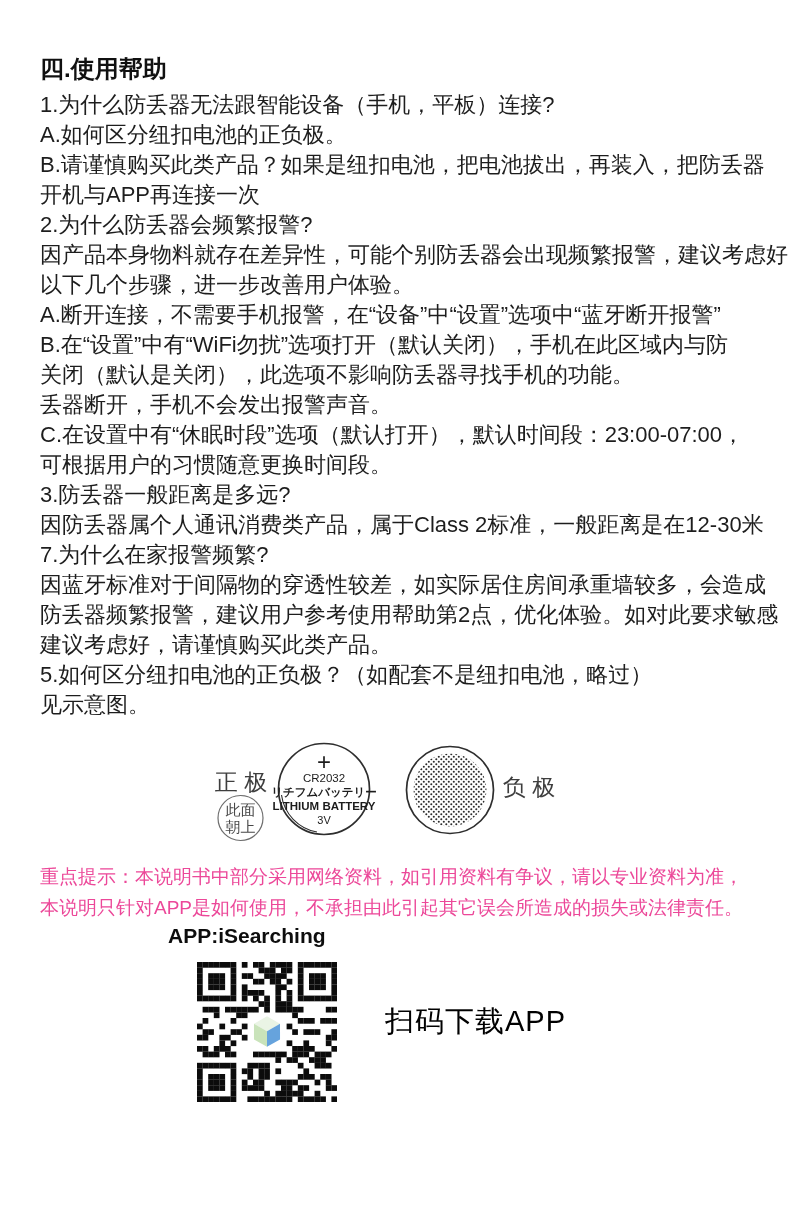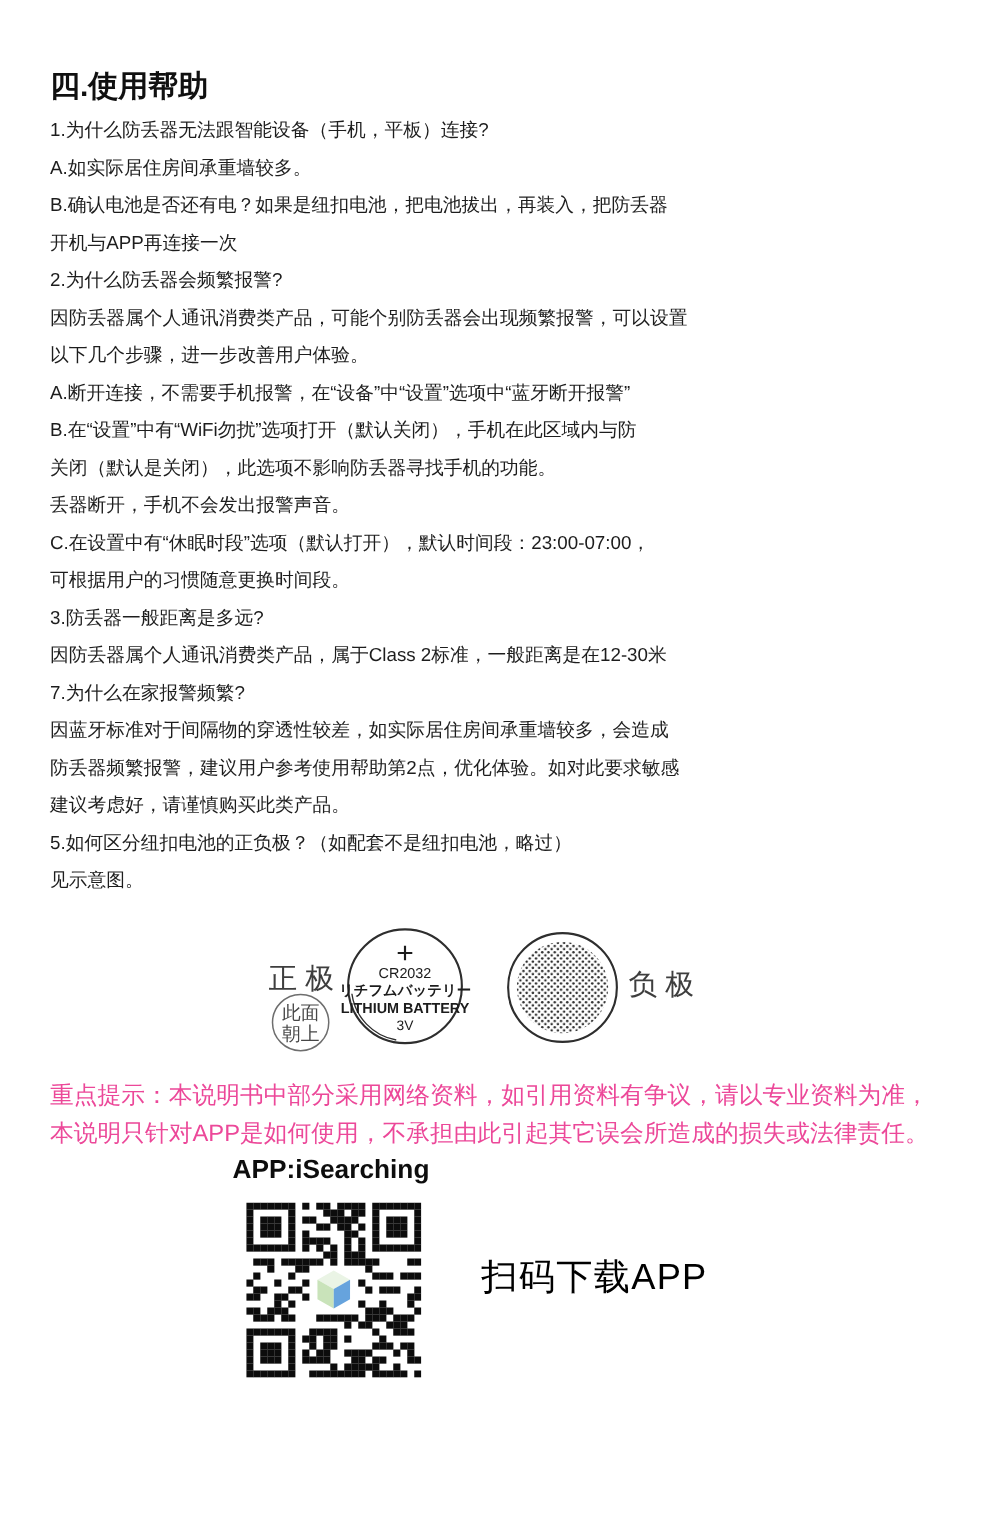--- a/index.html
+++ b/index.html
@@ -11,33 +11,33 @@
     color:#1d1d1d;
     overflow:hidden;
   }
   .heading{
     position:absolute;left:40px;top:53px;
     font-size:24px;font-weight:700;color:#101010;
     white-space:nowrap;
   }
   .body-lines{
     position:absolute;left:40px;top:90px;
-    font-size:15px;line-height:30px;
+    font-size:22px;line-height:30px;
     color:#1d1d1d;
   }
   .body-lines .line{white-space:nowrap;height:30px;}
   .battery-svg{position:absolute;left:170px;top:733px;}
   .svg-cjk-label{fill:#3e3e3e;}
   .notes{
     position:absolute;left:40px;top:861px;
     font-size:19px;line-height:31px;color:#ec4899;
   }
   .notes .line{white-space:nowrap;height:31px;}
   .app-name{
-    position:absolute;left:186px;top:924px;
+    position:absolute;left:168px;top:924px;
     font-size:21px;font-weight:700;color:#0d0d0d;
     white-space:nowrap;
   }
   .qr-wrap{
     position:absolute;left:197px;top:962px;
     width:140px;height:140px;
   }
   .qr-logo{
     position:absolute;left:50%;top:50%;
     transform:translate(-50%,-50%);
@@ -51,25 +51,25 @@
 </style>
 </head>
 <body>
 
 <div class="page">
 
   <div class="heading">四.使用帮助</div>
 
   <div class="body-lines">
     <div class="line">1.为什么防丢器无法跟智能设备（手机，平板）连接?</div>
-    <div class="line">A.如实际居住房间承重墙较多。</div>
-    <div class="line">B.确认电池是否还有电？如果是纽扣电池，把电池拔出，再装入，把防丢器</div>
+    <div class="line">A.如何区分纽扣电池的正负极。</div>
+    <div class="line">B.请谨慎购买此类产品？如果是纽扣电池，把电池拔出，再装入，把防丢器</div>
     <div class="line">开机与APP再连接一次</div>
     <div class="line">2.为什么防丢器会频繁报警?</div>
-    <div class="line">因防丢器属个人通讯消费类产品，可能个别防丢器会出现频繁报警，可以设置</div>
+    <div class="line">因产品本身物料就存在差异性，可能个别防丢器会出现频繁报警，建议考虑好</div>
     <div class="line">以下几个步骤，进一步改善用户体验。</div>
     <div class="line">A.断开连接，不需要手机报警，在“设备”中“设置”选项中“蓝牙断开报警”</div>
     <div class="line">B.在“设置”中有“WiFi勿扰”选项打开（默认关闭），手机在此区域内与防</div>
     <div class="line">关闭（默认是关闭），此选项不影响防丢器寻找手机的功能。</div>
     <div class="line">丢器断开，手机不会发出报警声音。</div>
     <div class="line">C.在设置中有“休眠时段”选项（默认打开），默认时间段：23:00-07:00，</div>
     <div class="line">可根据用户的习惯随意更换时间段。</div>
     <div class="line">3.防丢器一般距离是多远?</div>
     <div class="line">因防丢器属个人通讯消费类产品，属于Class 2标准，一般距离是在12-30米</div>
     <div class="line">7.为什么在家报警频繁?</div>

